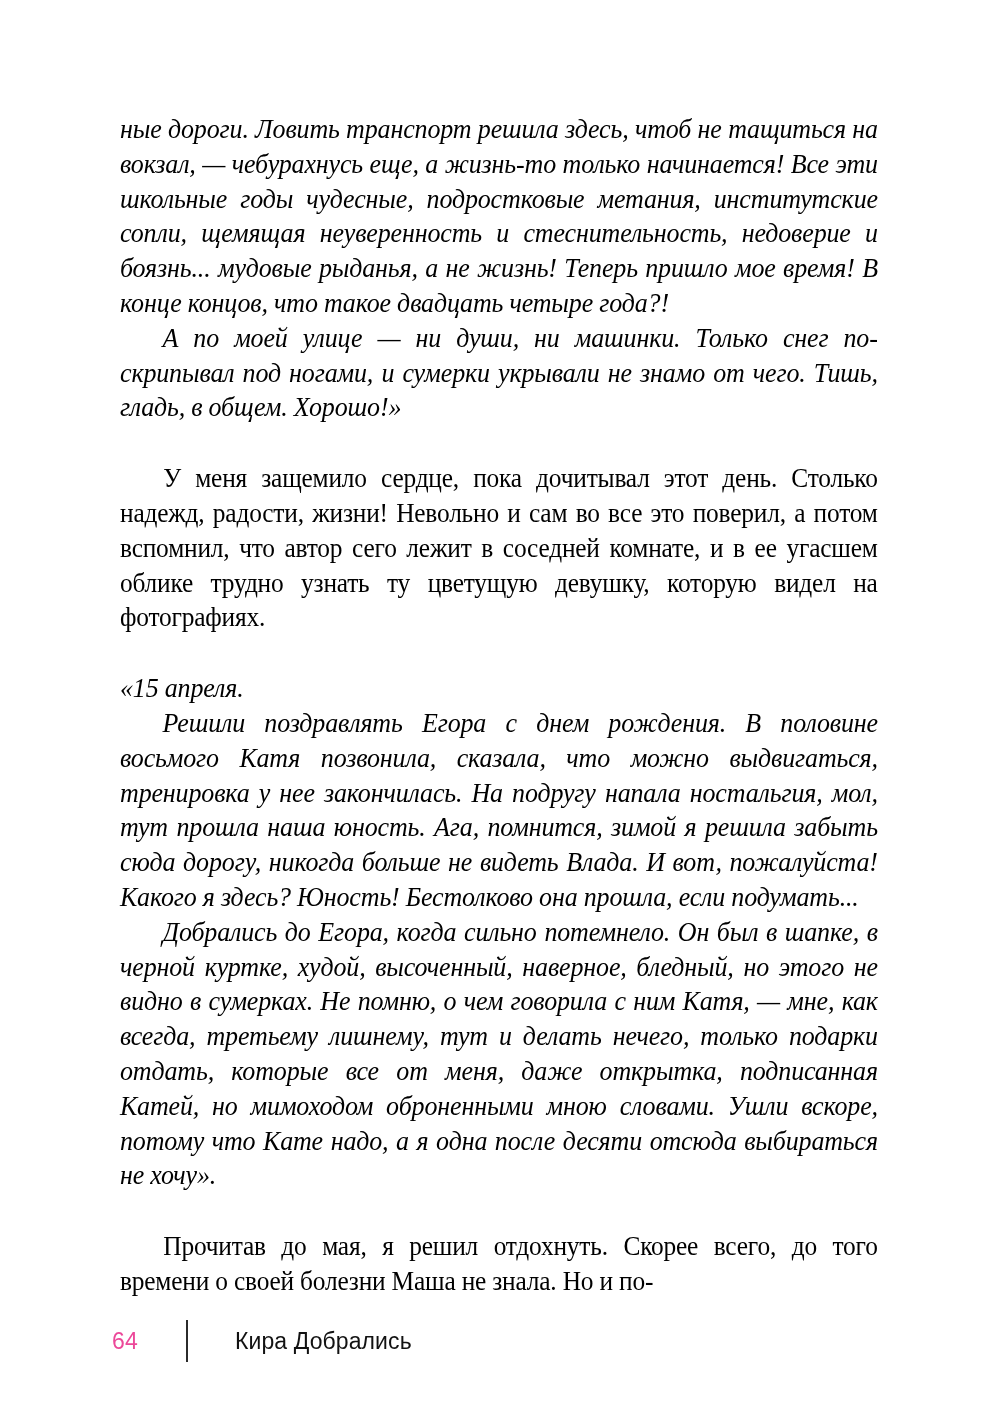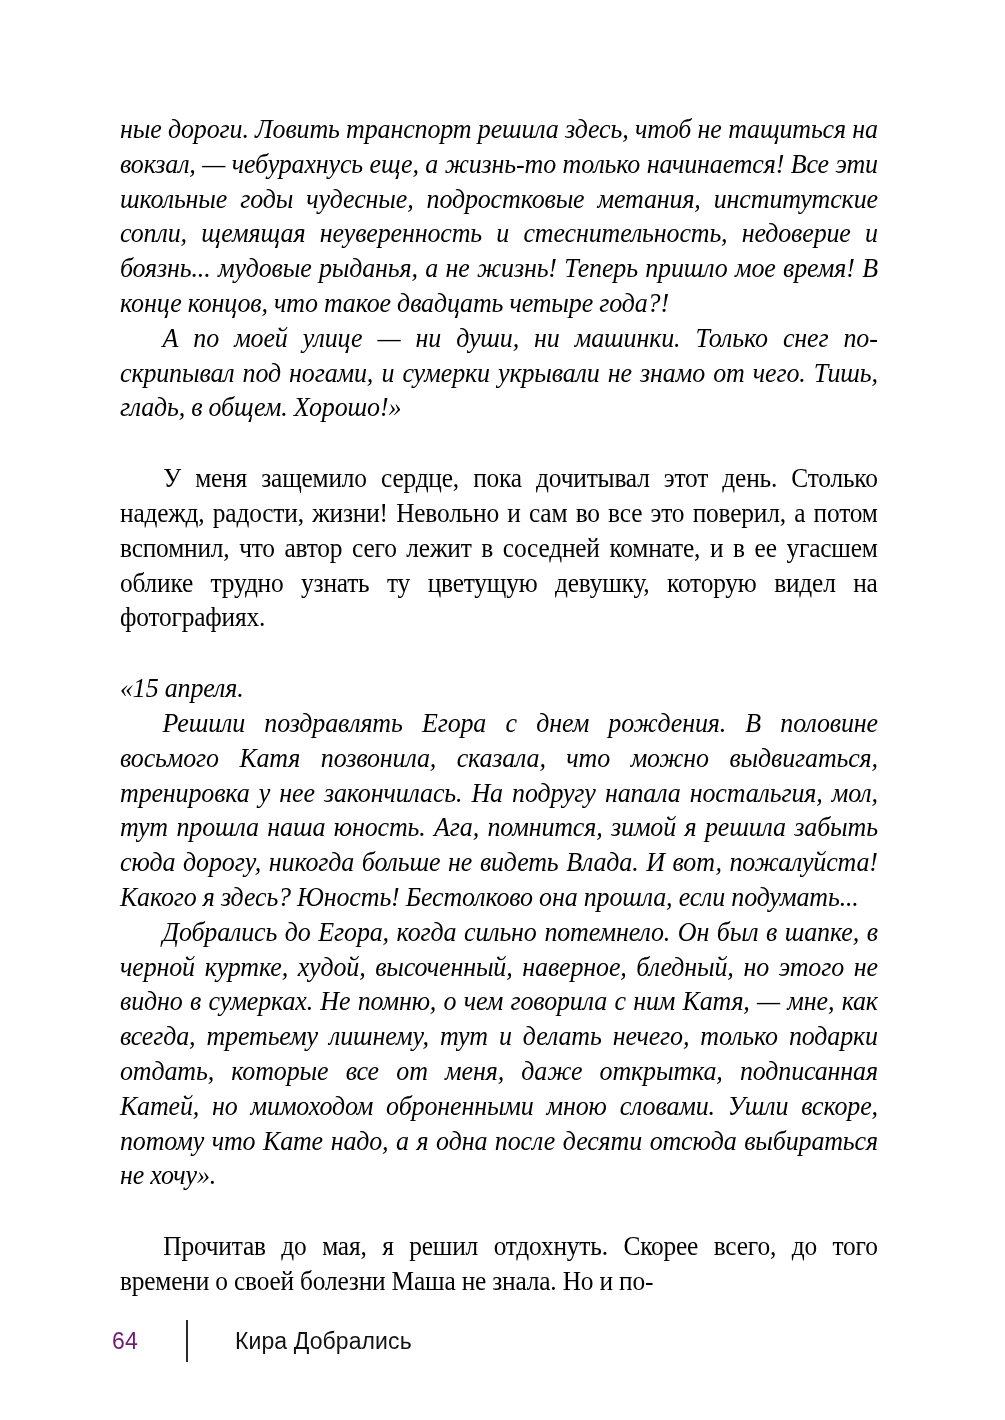--- a/index.html
+++ b/index.html
@@ -83,21 +83,21 @@
     top: 1315px;
     width: 780px;
     height: 52px;
     display: flex;
     align-items: center;
     font-family: "Liberation Sans", "DejaVu Sans", sans-serif;
   }
   .footer-pageno {
     font-size: 23px;
     line-height: 1;
-    color: #701a75;
+    color: #ec4899;
     width: 68px;
     text-align: left;
     letter-spacing: 0.2px;
   }
   .footer-rule {
     width: 2px;
     height: 42px;
     background: #2b2b2b;
     margin-left: 6px;
   }

